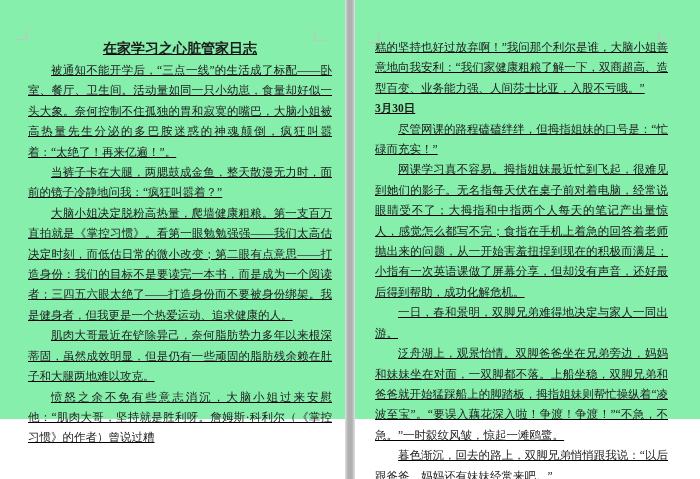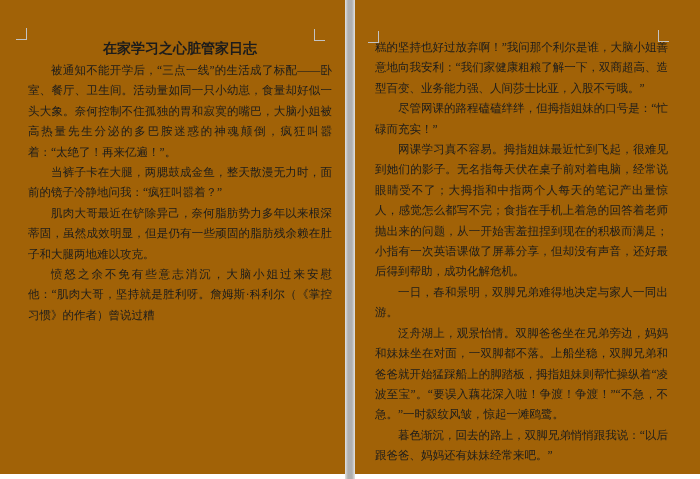--- a/index.html
+++ b/index.html
@@ -13,23 +13,24 @@
   }
   .stage {
     position: relative;
     width: 700px;
     height: 479px;
     display: flex;
     overflow: hidden;
   }
   .page {
     position: relative;
-    background: #a16207;
-    height: 474px;
+    background: #86efac;
+    height: 419px;
     flex: 0 0 auto;
+    text-decoration: underline;
   }
   .page-left  { width: 345px; }
   .page-right { width: 345px; }
   .gutter {
     flex: 0 0 auto;
     width: 10px;
     height: 479px;
     background: linear-gradient(90deg, #e2e2e2 0%, #b0b0b0 30%, #b0b0b0 70%, #e2e2e2 100%);
   }
   .content {
@@ -66,32 +67,34 @@
 
 <div class="stage">
 
   <div class="page page-left">
     <div class="mark mark-dr" style="left:16px; top:28px;"></div>
     <div class="mark mark-dl" style="left:314px; top:29px;"></div>
     <div class="content">
         <p class="blk title">在家学习之心脏管家日志</p>
         <p class="blk para">被通知不能开学后，“三点一线”的生活成了标配——卧室、餐厅、卫生间。活动量如同一只小幼崽，食量却好似一头大象。奈何控制不住孤独的胃和寂寞的嘴巴，大脑小姐被高热量先生分泌的多巴胺迷惑的神魂颠倒，疯狂叫嚣着：“太绝了！再来亿遍！”。</p>
         <p class="blk para">当裤子卡在大腿，两腮鼓成金鱼，整天散漫无力时，面前的镜子冷静地问我：“疯狂叫嚣着？”</p>
+        <p class="blk para">大脑小姐决定脱粉高热量，爬墙健康粗粮。第一支百万直拍就是《掌控习惯》。看第一眼勉勉强强——我们太高估决定时刻，而低估日常的微小改变；第二眼有点意思——打造身份：我们的目标不是要读完一本书，而是成为一个阅读者；三四五六眼太绝了——打造身份而不要被身份绑架。我是健身者，但我更是一个热爱运动、追求健康的人。</p>
         <p class="blk para">肌肉大哥最近在铲除异己，奈何脂肪势力多年以来根深蒂固，虽然成效明显，但是仍有一些顽固的脂肪残余赖在肚子和大腿两地难以攻克。</p>
         <p class="blk para">愤怒之余不免有些意志消沉，大脑小姐过来安慰他：“肌肉大哥，坚持就是胜利呀。詹姆斯·科利尔（《掌控习惯》的作者）曾说过糟</p>
       </div>
   </div>
 
   <div class="gutter"></div>
 
   <div class="page page-right">
     <div class="mark mark-dr" style="left:13px; top:31px;"></div>
     <div class="mark mark-dl" style="left:303px; top:30px;"></div>
     <div class="content">
         <p class="blk para-cont">糕的坚持也好过放弃啊！”我问那个利尔是谁，大脑小姐善意地向我安利：“我们家健康粗粮了解一下，双商超高、造型百变、业务能力强、人间莎士比亚，入股不亏哦。”</p>
+        <p class="blk date">3月30日</p>
         <p class="blk para">尽管网课的路程磕磕绊绊，但拇指姐妹的口号是：“忙碌而充实！”</p>
         <p class="blk para">网课学习真不容易。拇指姐妹最近忙到飞起，很难见到她们的影子。无名指每天伏在桌子前对着电脑，经常说眼睛受不了；大拇指和中指两个人每天的笔记产出量惊人，感觉怎么都写不完；食指在手机上着急的回答着老师抛出来的问题，从一开始害羞扭捏到现在的积极而满足；小指有一次英语课做了屏幕分享，但却没有声音，还好最后得到帮助，成功化解危机。</p>
         <p class="blk para">一日，春和景明，双脚兄弟难得地决定与家人一同出游。</p>
         <p class="blk para">泛舟湖上，观景怡情。双脚爸爸坐在兄弟旁边，妈妈和妹妹坐在对面，一双脚都不落。上船坐稳，双脚兄弟和爸爸就开始猛踩船上的脚踏板，拇指姐妹则帮忙操纵着“凌波至宝”。“要误入藕花深入啦！争渡！争渡！”“不急，不急。”一时縠纹风皱，惊起一滩鸥鹭。</p>
         <p class="blk para">暮色渐沉，回去的路上，双脚兄弟悄悄跟我说：“以后跟爸爸、妈妈还有妹妹经常来吧。”</p>
       </div>
   </div>
 
 </div>
 

